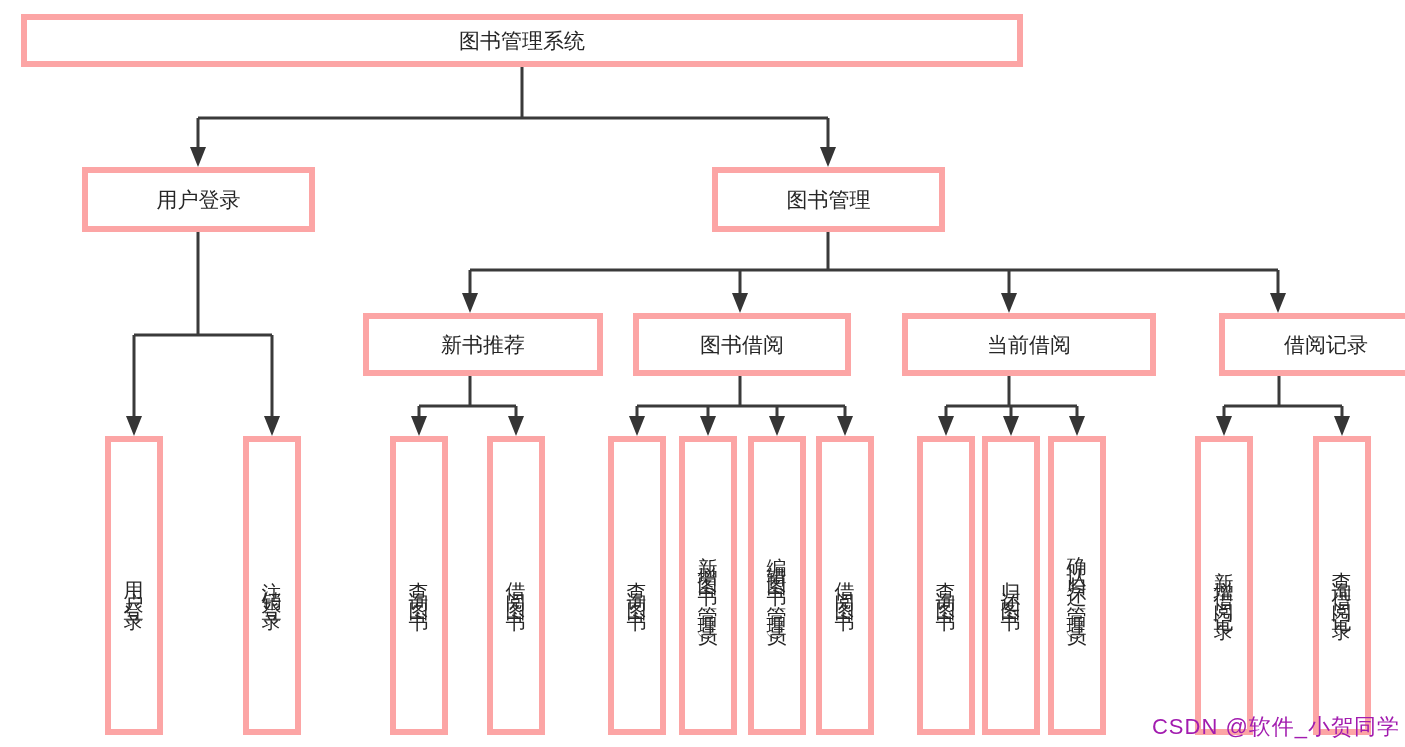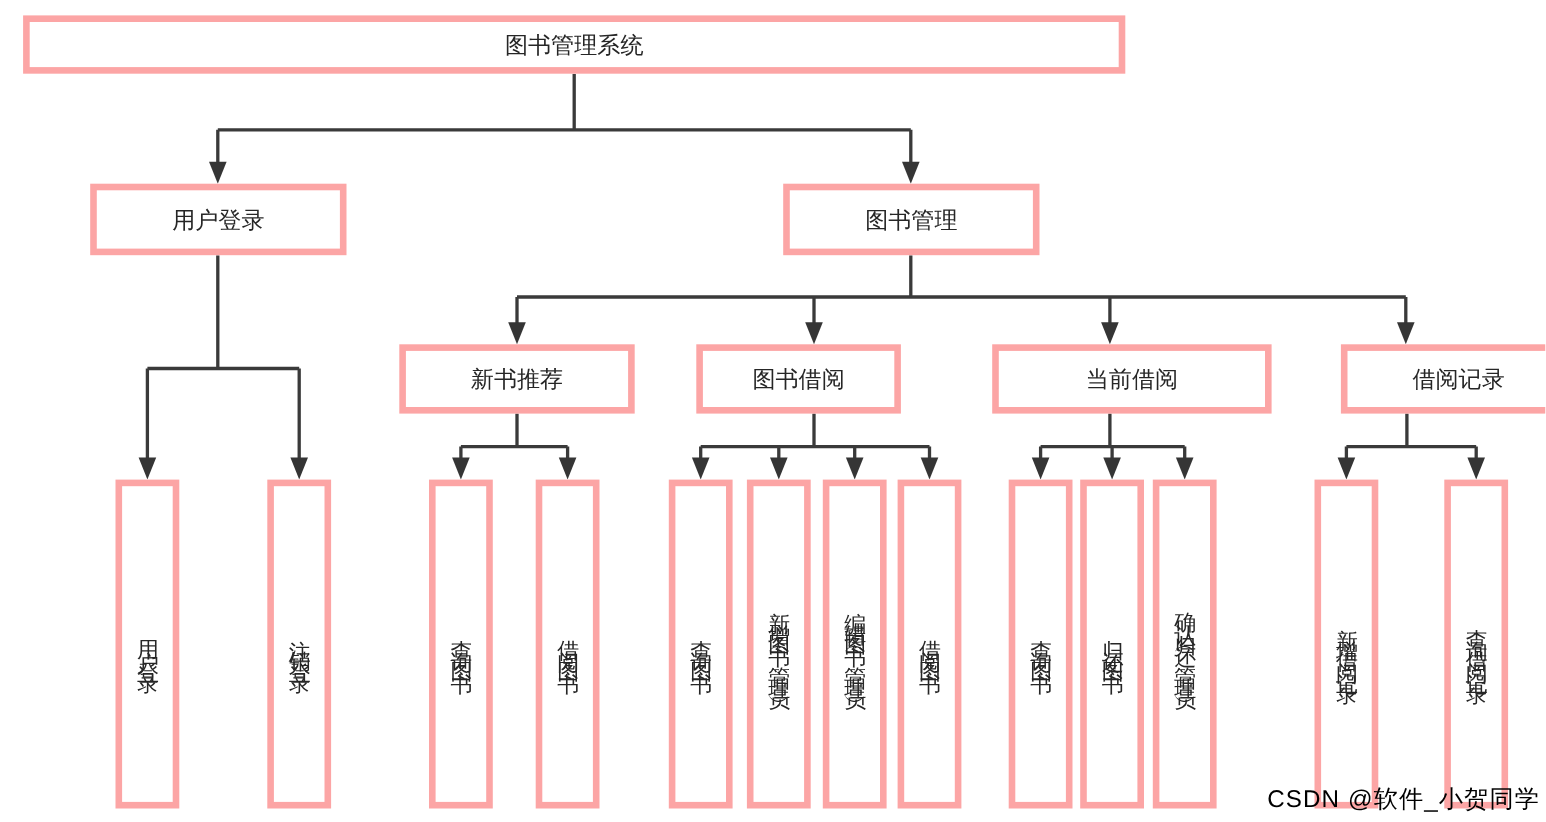--- a/index.html
+++ b/index.html
@@ -42,22 +42,22 @@
     writing-mode: vertical-rl;
     text-orientation: mixed;
     letter-spacing: 10px;
     font-size: 20px;
     line-height: 1;
   }
   
   #root-box        { left: 21px;   top: 14px;  width: 1002px; height: 53px; }
   #user-login-box  { left: 82px;   top: 167px; width: 233px;  height: 65px; }
   #book-mgmt-box   { left: 712px;  top: 167px; width: 233px;  height: 65px; text-align: right; }
-  #new-book-box    { left: 363px;  top: 313px; width: 214px;  height: 63px; }
-  #book-borrow-box { left: 633px;  top: 313px; width: 186px;  height: 63px; }
+  #new-book-box    { left: 363px;  top: 313px; width: 240px;  height: 63px; }
+  #book-borrow-box { left: 633px;  top: 313px; width: 218px;  height: 63px; }
   #cur-borrow-box  { left: 902px;  top: 313px; width: 254px;  height: 63px; }
   #borrow-rec-box  { left: 1173px; top: 313px; width: 214px;  height: 63px; margin-left: 46px; }
   .leaf { top: 436px; width: 58px; height: 299px; }
   #leaf-0  { left: 105px; }
   #leaf-1  { left: 243px; }
   #leaf-2  { left: 390px; }
   #leaf-3  { left: 487px; }
   #leaf-4  { left: 608px; }
   #leaf-5  { left: 679px; }
   #leaf-6  { left: 748px; }
@@ -65,21 +65,21 @@
   #leaf-8  { left: 917px; }
   #leaf-9  { left: 982px; }
   #leaf-10 { left: 1048px; }
   #leaf-11 { left: 1195px; }
   #leaf-12 { left: 1313px; }
   #watermark {
     position: absolute;
     right: 5px;
     bottom: 5px;
     font-size: 22px;
-    color: #000000;
+    color: #a21caf;
     z-index: 3;
     letter-spacing: 1px;
   }
 </style>
 </head>
 <body>
 
 <div id="canvas">
 
   <svg id="connectors" width="1405" height="747" viewBox="0 0 1405 747" aria-hidden="true">

